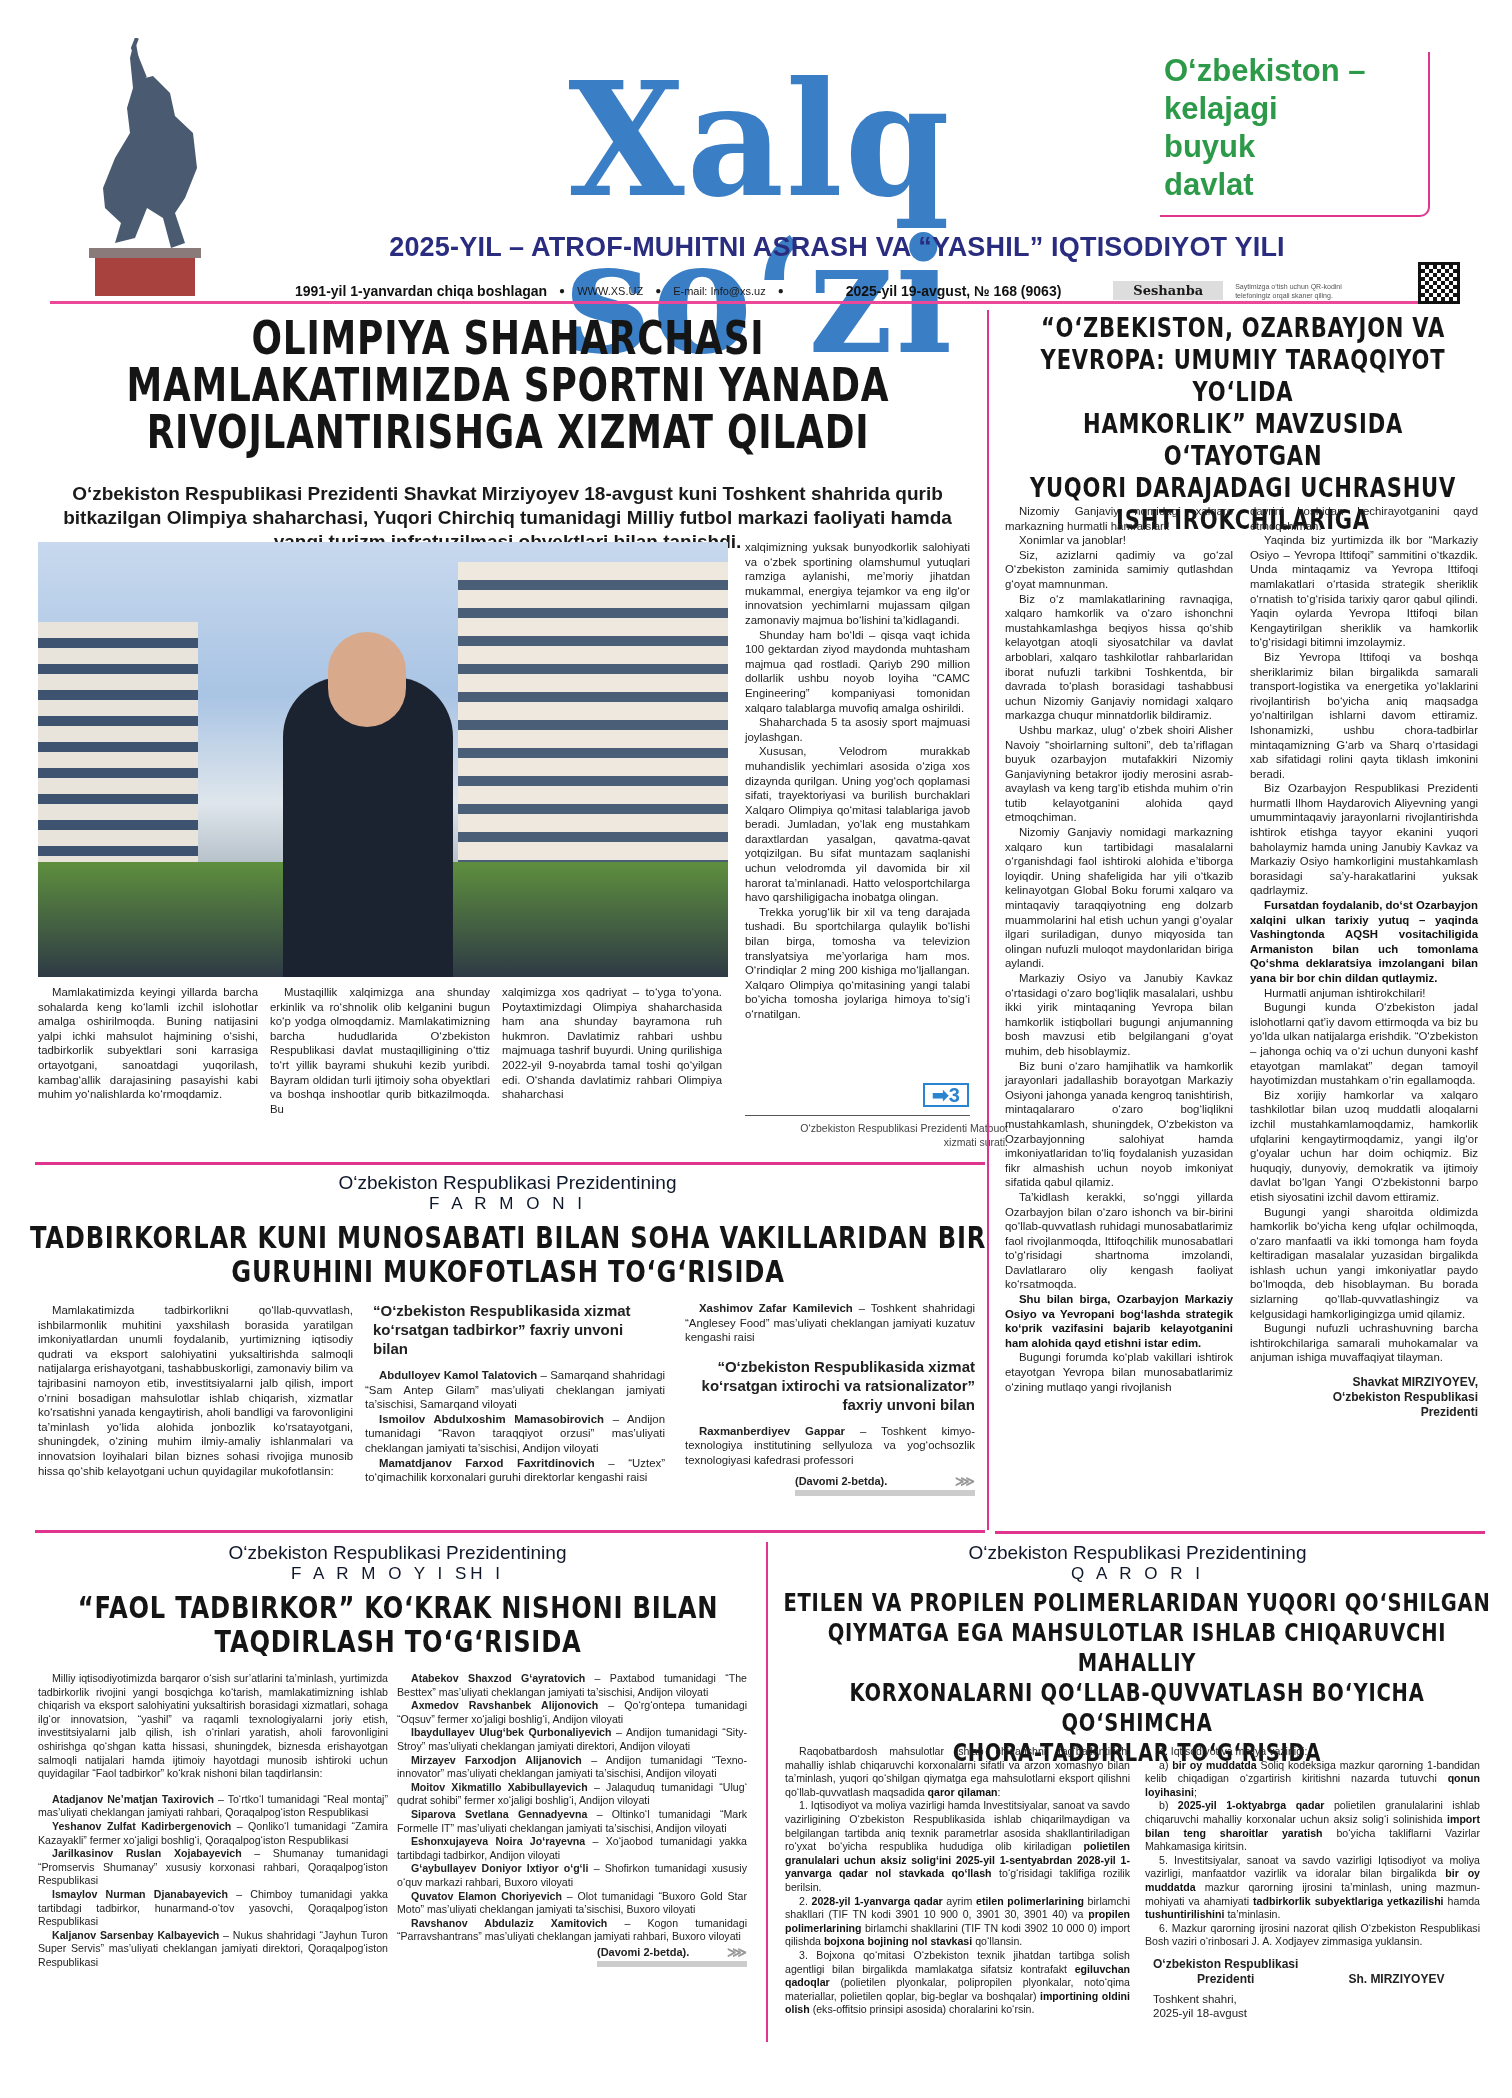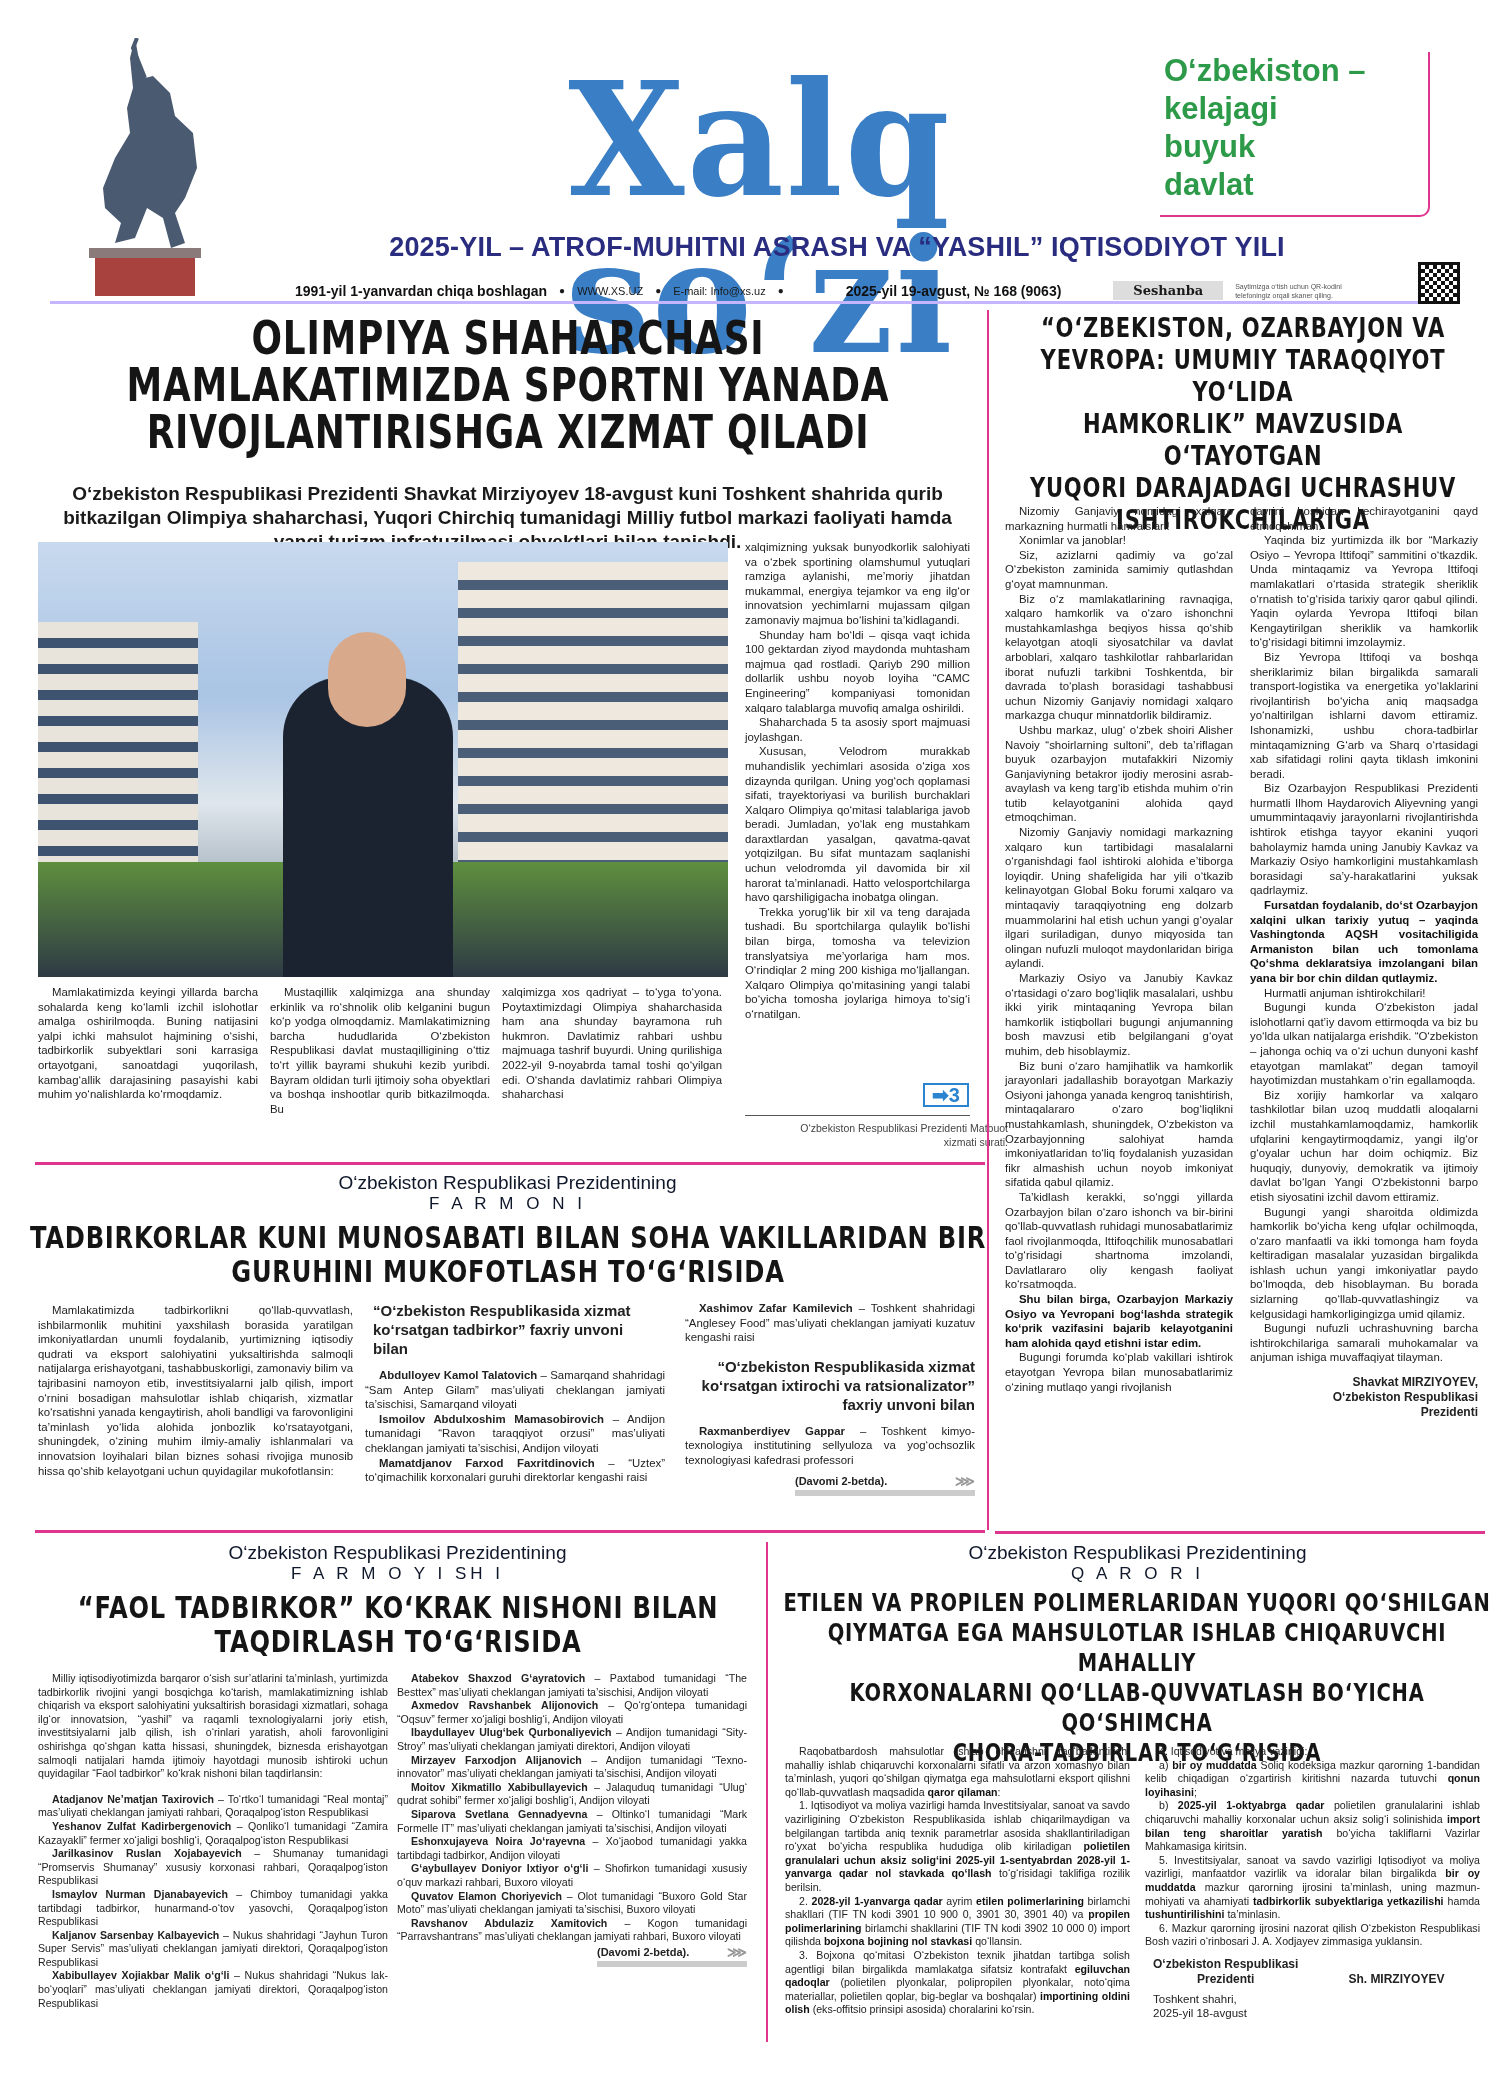--- a/index.html
+++ b/index.html
@@ -34,21 +34,21 @@
     <path d="M70 40 L58 10 L62 0" stroke="#4a5a70" stroke-width="4" fill="none"></path>
   </svg>
   <div class="abs masthead-title" style="left:355px;top:68px;width:810px;text-align:center">Xalq so‘zi</div>
   <div class="abs" style="left:1160px;top:52px;width:270px;height:165px;border-right:2px solid #e0358f;border-bottom:2px solid #e0358f;border-bottom-right-radius:10px;padding-left:4px">
     <div class="slogan">O‘zbekiston –</div>
     <div class="slogan">kelajagi</div>
     <div class="slogan">buyuk</div>
     <div class="slogan">davlat</div>
   </div>
   <div class="abs yearline" style="left:332px;top:232px;width:1010px;text-align:center">2025-YIL – ATROF-MUHITNI ASRASH VA “YASHIL” IQTISODIYOT YILI</div>
-  <div class="abs" style="left:50px;top:280px;width:1400px;height:24px;border-bottom:3px solid #c4b5fd;display:flex;align-items:center;gap:12px;padding-left:245px">
+  <div class="abs" style="left:50px;top:280px;width:1400px;height:24px;border-bottom:3px solid #ec4899;display:flex;align-items:center;gap:12px;padding-left:245px">
     <span class="infobar">1991-yil 1-yanvardan chiqa boshlagan</span>
     <span style="font-size:10px">●</span>
     <span style="font-size:11px">WWW.XS.UZ</span>
     <span style="font-size:10px">●</span>
     <span style="font-size:11px">E-mail: Info@xs.uz</span>
     <span style="font-size:10px">●</span>
     <span class="infobar" style="margin-left:50px">2025-yil 19-avgust, № 168 (9063)</span>
     <span style="margin-left:40px;background:#ddd;padding:2px 20px;font-family:'DejaVu Serif',serif;font-weight:bold;font-size:13px">Seshanba</span>
     <span style="font-size:7px;width:135px;line-height:9px;color:#555">Saytimizga o‘tish uchun QR-kodini telefoningiz orqali skaner qiling.</span>
   </div>
@@ -176,21 +176,20 @@
       <div>TAQDIRLASH TO‘G‘RISIDA</div>
   </div>
   <div class="abs col" style="left:8px;top:130px;width:350px;font-size:10.6px;line-height:13.6px">
     <p>Milliy iqtisodiyotimizda barqaror o‘sish sur’atlarini ta’minlash, yurtimizda tadbirkorlik rivojini yangi bosqichga ko‘tarish, mamlakatimizning ishlab chiqarish va eksport salohiyatini yuksaltirish borasidagi xizmatlari, sohaga ilg‘or innovatsion, “yashil” va raqamli texnologiyalarni joriy etish, investitsiyalarni jalb qilish, ish o‘rinlari yaratish, aholi farovonligini oshirishga qo‘shgan katta hissasi, shuningdek, biznesda erishayotgan salmoqli natijalari hamda ijtimoiy hayotdagi munosib ishtiroki uchun quyidagilar “Faol tadbirkor” ko‘krak nishoni bilan taqdirlansin:</p>
     <div style="height:12px"></div>
     <p><span class="name">Atadjanov Ne’matjan Taxirovich</span><span> – To‘rtko‘l tumanidagi “Real montaj” mas’uliyati cheklangan jamiyati rahbari, Qoraqalpog‘iston Respublikasi</span></p>
     <p><span class="name">Yeshanov Zulfat Kadirbergenovich</span><span> – Qonliko‘l tumanidagi “Zamira Kazayakli” fermer xo‘jaligi boshlig‘i, Qoraqalpog‘iston Respublikasi</span></p>
     <p><span class="name">Jarilkasinov Ruslan Xojabayevich</span><span> – Shumanay tumanidagi “Promservis Shumanay” xususiy korxonasi rahbari, Qoraqalpog‘iston Respublikasi</span></p>
     <p><span class="name">Ismaylov Nurman Djanabayevich</span><span> – Chimboy tumanidagi yakka tartibdagi tadbirkor, hunarmand-o‘tov yasovchi, Qoraqalpog‘iston Respublikasi</span></p>
     <p><span class="name">Kaljanov Sarsenbay Kalbayevich</span><span> – Nukus shahridagi “Jayhun Turon Super Servis” mas’uliyati cheklangan jamiyati direktori, Qoraqalpog‘iston Respublikasi</span></p>
-    <p><span class="name">Xabibullayev Xojiakbar Malik o‘g‘li</span><span> – Nukus shahridagi “Nukus lak-bo‘yoqlari” mas’uliyati cheklangan jamiyati direktori, Qoraqalpog‘iston Respublikasi</span></p>
   </div>
   <div class="abs col" style="left:367px;top:130px;width:350px;font-size:10.6px;line-height:13.6px">
     <p><span class="name">Atabekov Shaxzod G‘ayratovich</span><span> – Paxtabod tumanidagi “The Besttex” mas’uliyati cheklangan jamiyati ta’sischisi, Andijon viloyati</span></p>
     <p><span class="name">Axmedov Ravshanbek Alijonovich</span><span> – Qo‘rg‘ontepa tumanidagi “Oqsuv” fermer xo‘jaligi boshlig‘i, Andijon viloyati</span></p>
     <p><span class="name">Ibaydullayev Ulug‘bek Qurbonaliyevich</span><span> – Andijon tumanidagi “Sity-Stroy” mas’uliyati cheklangan jamiyati direktori, Andijon viloyati</span></p>
     <p><span class="name">Mirzayev Farxodjon Alijanovich</span><span> – Andijon tumanidagi “Texno-innovator” mas’uliyati cheklangan jamiyati ta’sischisi, Andijon viloyati</span></p>
     <p><span class="name">Moitov Xikmatillo Xabibullayevich</span><span> – Jalaquduq tumanidagi “Ulug‘ qudrat sohibi” fermer xo‘jaligi boshlig‘i, Andijon viloyati</span></p>
     <p><span class="name">Siparova Svetlana Gennadyevna</span><span> – Oltinko‘l tumanidagi “Mark Formelle IT” mas’uliyati cheklangan jamiyati ta’sischisi, Andijon viloyati</span></p>
     <p><span class="name">Eshonxujayeva Noira Jo‘rayevna</span><span> – Xo‘jaobod tumanidagi yakka tartibdagi tadbirkor, Andijon viloyati</span></p>
     <p><span class="name">G‘aybullayev Doniyor Ixtiyor o‘g‘li</span><span> – Shofirkon tumanidagi xususiy o‘quv markazi rahbari, Buxoro viloyati</span></p>

